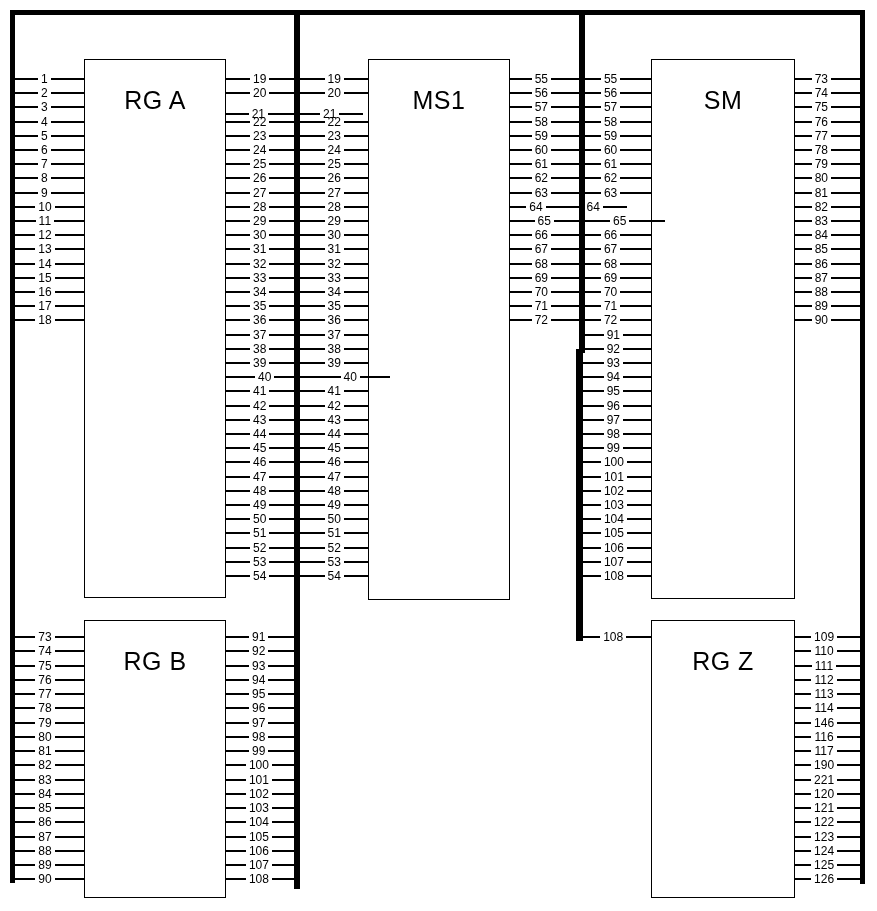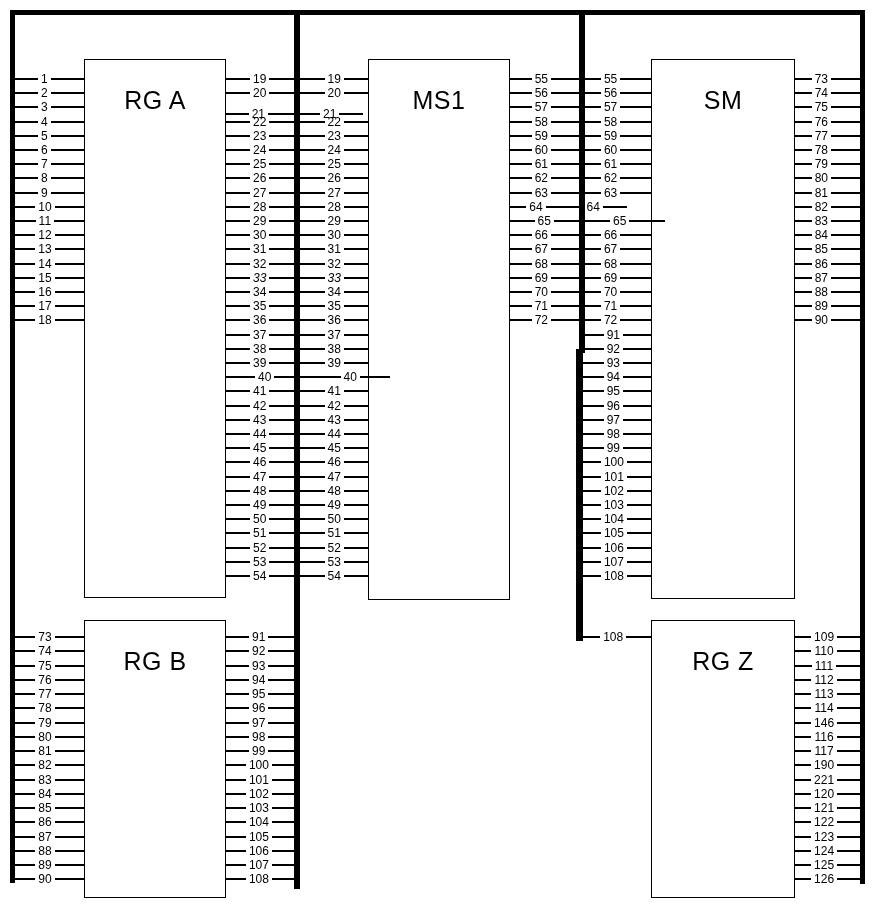--- a/index.html
+++ b/index.html
@@ -259,21 +259,21 @@
       <span class="pin-num">31</span>
       <span class="seg" style="flex-grow: 1;"></span>
     </div>
     <div class="pin-row" style="left: 225px; top: 256.6px; width: 144px;">
       <span class="seg" style="flex-grow: 1;"></span>
       <span class="pin-num">32</span>
       <span class="seg" style="flex-grow: 2.2;"></span>
       <span class="pin-num">32</span>
       <span class="seg" style="flex-grow: 1;"></span>
     </div>
-    <div class="pin-row" style="left: 225px; top: 270.8px; width: 144px; font-style: italic;">
+    <div class="pin-row" style="left: 225px; top: 270.8px; width: 144px;">
       <span class="seg" style="flex-grow: 1;"></span>
       <span class="pin-num">33</span>
       <span class="seg" style="flex-grow: 2.2;"></span>
       <span class="pin-num">33</span>
       <span class="seg" style="flex-grow: 1;"></span>
     </div>
     <div class="pin-row" style="left: 225px; top: 285px; width: 144px;">
       <span class="seg" style="flex-grow: 1;"></span>
       <span class="pin-num">34</span>
       <span class="seg" style="flex-grow: 2.2;"></span>

